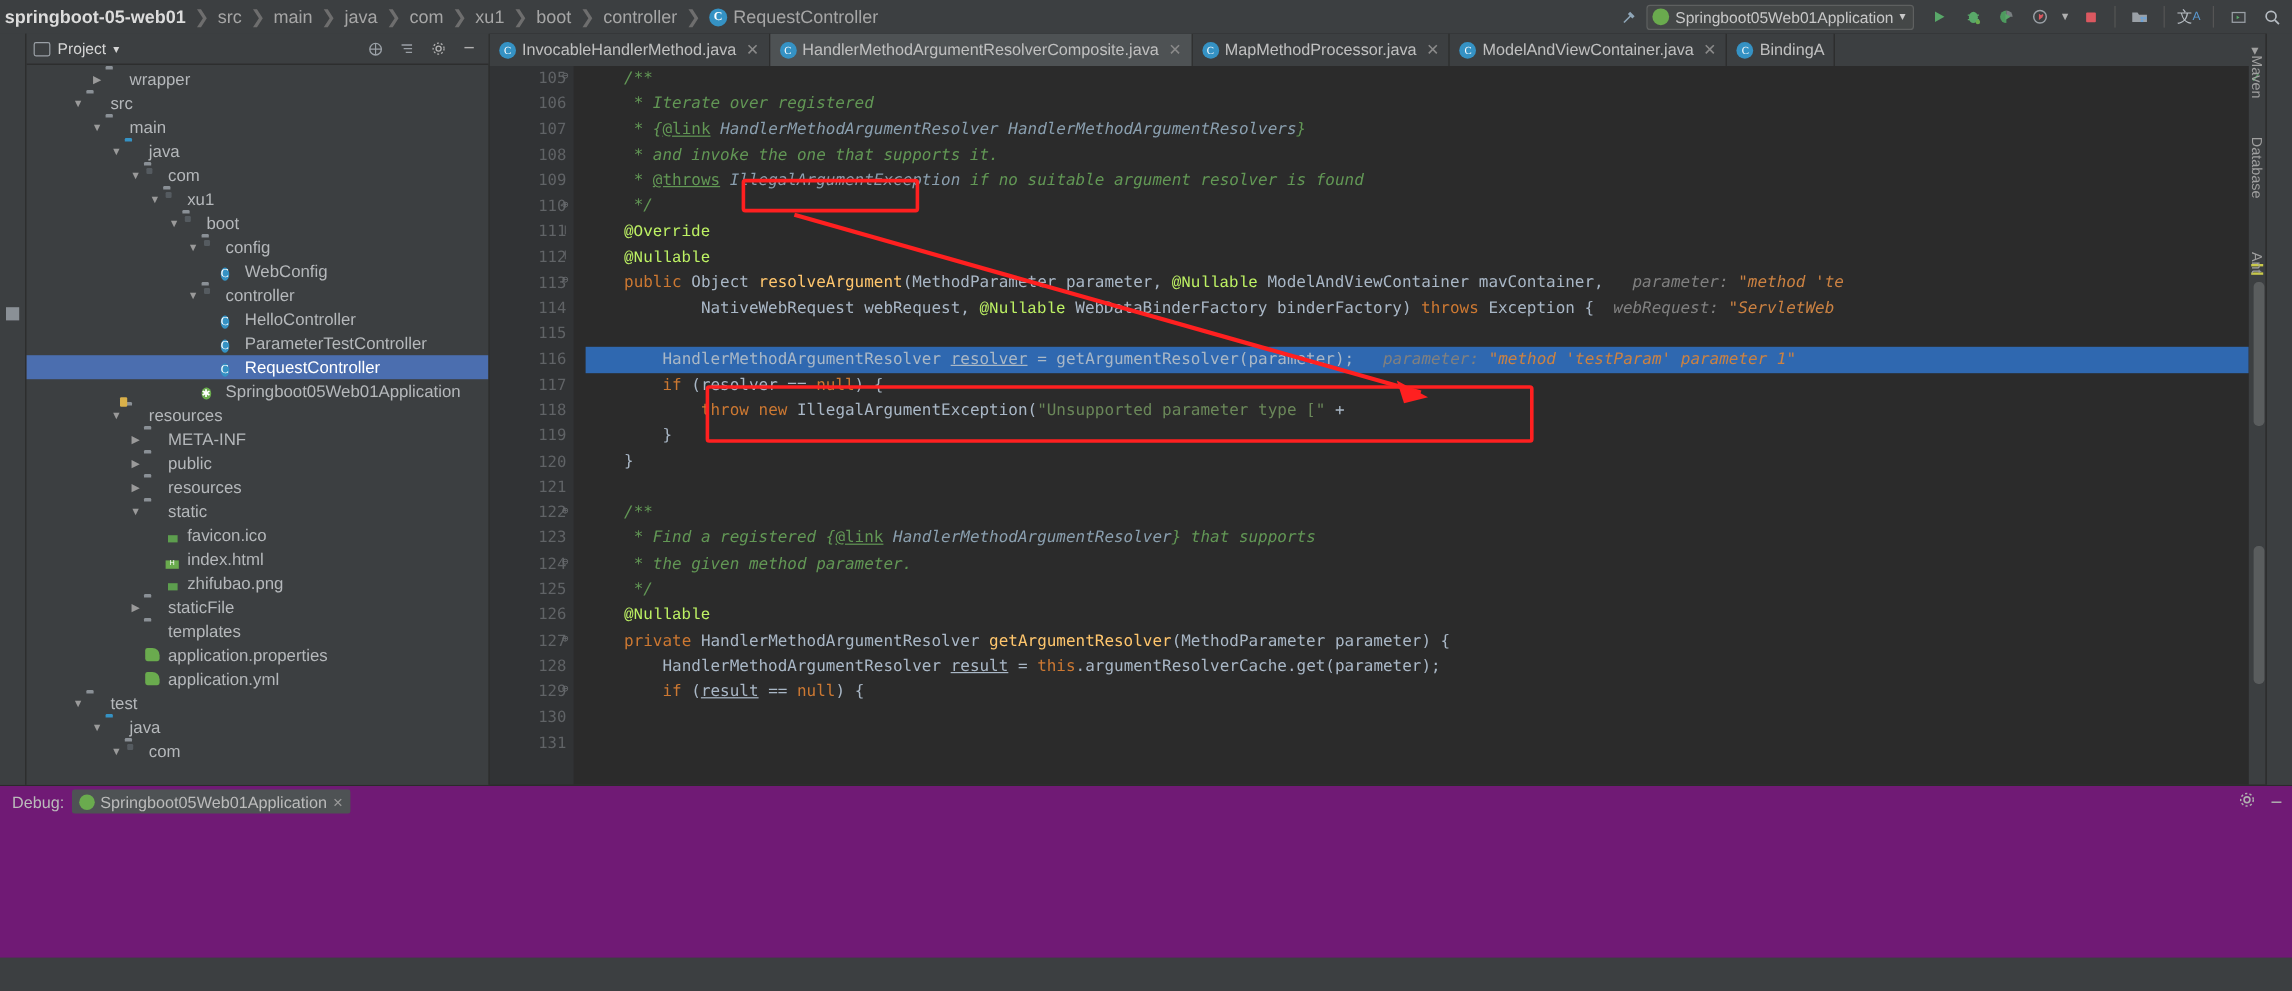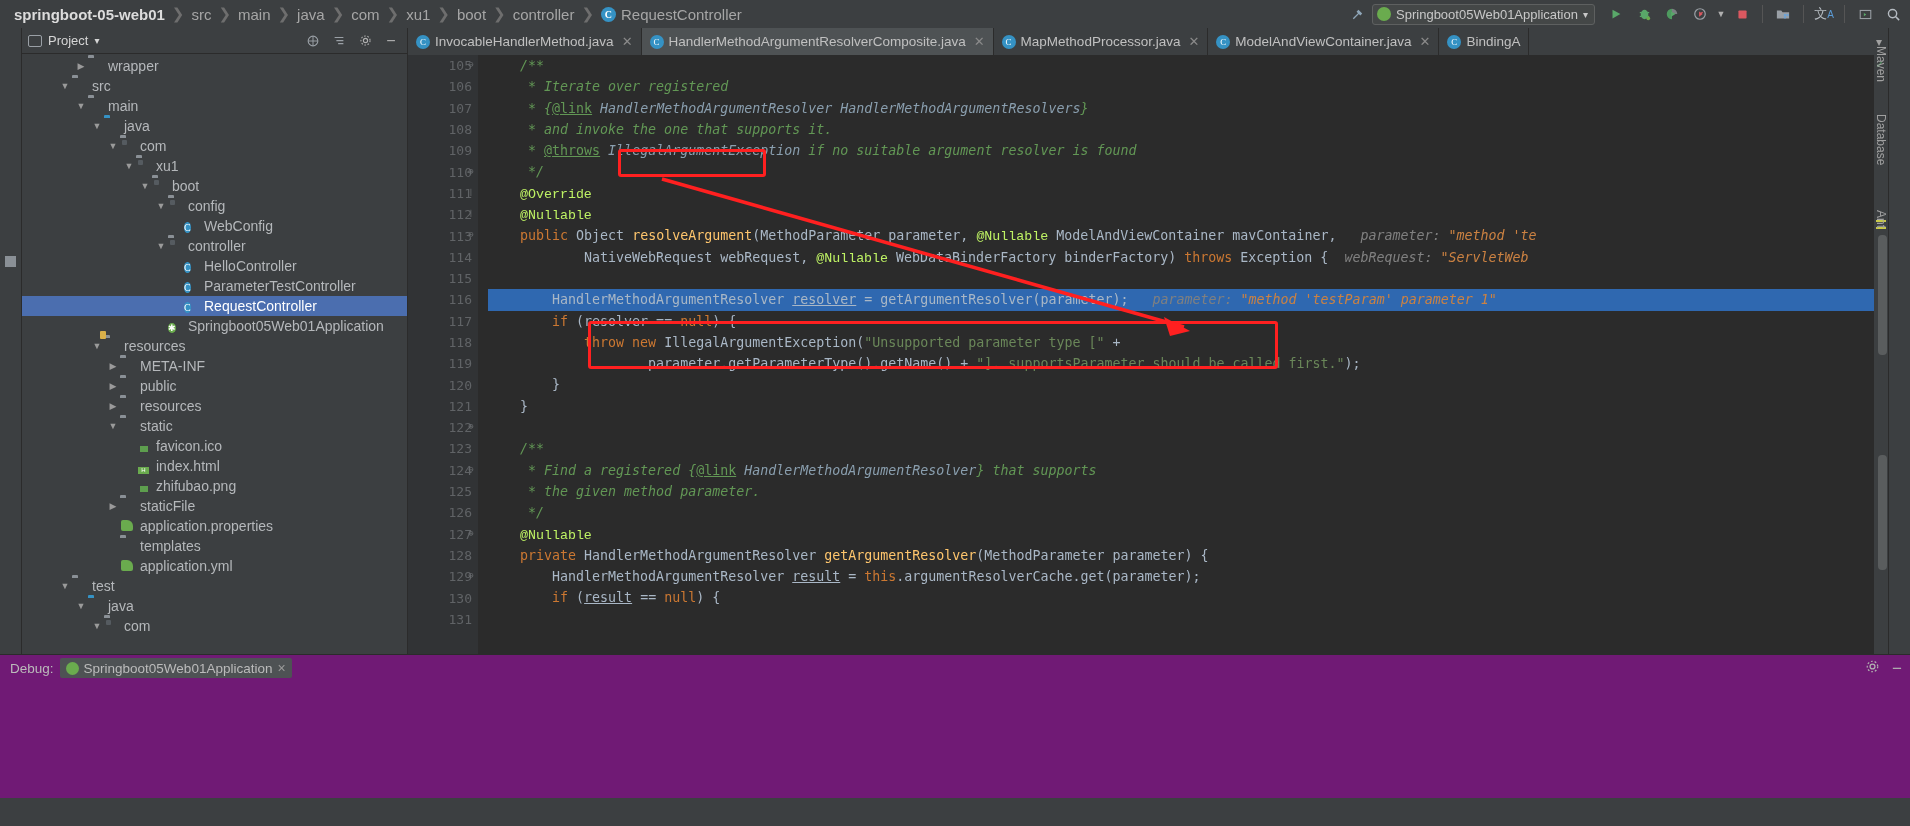--- a/index.html
+++ b/index.html
@@ -1,21 +1,21 @@
 <!DOCTYPE html>
 <html><head>
 <meta charset="utf-8">
 <style>
   * { box-sizing: border-box; margin:0; padding:0; }
   html,body { width:1910px; height:826px; overflow:hidden; background:#3c3f41;
     font-family:"Liberation Sans", sans-serif; color:#bbbbbb; }
 
   
   .topbar { height:28px; background:#3c3f41; display:flex; align-items:center;
-            padding-left:14px; font-size:15px; position:relative; }
+            padding-left:4px; font-size:15px; position:relative; }
   .crumb { color:#a6a6a6; white-space:nowrap; }
   .crumb.proj { color:#dcdcdc; font-weight:bold; }
   .crumb-sep { color:#6e6e6e; margin:0 7px; font-size:15px; }
   .cls-ic { display:inline-block; width:15px; height:15px; border-radius:50%;
             background:#3592c4; color:#fff; font-size:10px; font-weight:bold;
             text-align:center; line-height:15px; margin-right:5px;
             vertical-align:-2px; font-family:"Liberation Serif",serif; }
   .topright { position:absolute; right:4px; top:0; height:28px;
               display:flex; align-items:center; gap:2px; }
   .ticon { width:26px; height:24px; display:flex; align-items:center;
@@ -382,27 +382,27 @@
           <span class="ico"><span class="file-ic img"></span></span>
           <span class="lbl">zhifubao.png</span>
         </div>
         <div class="row" style="padding-left: 84px;">
           <span class="arrow">▶</span>
           <span class="ico"><span class="f-plain"></span></span>
           <span class="lbl">staticFile</span>
         </div>
         <div class="row" style="padding-left: 84px;">
           <span class="arrow none">&nbsp;</span>
+          <span class="ico"><span class="f-plain"></span></span>
+          <span class="lbl">templates</span>
+        </div>
+        <div class="row" style="padding-left: 84px;">
+          <span class="arrow none">&nbsp;</span>
           <span class="ico"><span class="leaf-ic"></span></span>
           <span class="lbl">application.properties</span>
-        </div>
-        <div class="row" style="padding-left: 84px;">
-          <span class="arrow none">&nbsp;</span>
-          <span class="ico"><span class="f-plain"></span></span>
-          <span class="lbl">templates</span>
         </div>
         <div class="row" style="padding-left: 84px;">
           <span class="arrow none">&nbsp;</span>
           <span class="ico"><span class="leaf-ic"></span></span>
           <span class="lbl">application.yml</span>
         </div>
         <div class="row" style="padding-left: 36px;">
           <span class="arrow">▼</span>
           <span class="ico"><span class="f-plain"></span></span>
           <span class="lbl">test</span>
@@ -505,21 +505,20 @@
           <div class="cl">     <span class="cmt">* </span><span class="lnk">@throws</span> <span class="cmtt">IllegalArgumentException</span> <span class="cmt">if no suitable argument resolver is found</span></div>
           <div class="cl">     <span class="cmt">*/</span></div>
           <div class="cl">    <span class="ann">@Override</span></div>
           <div class="cl">    <span class="ann">@Nullable</span></div>
           <div class="cl">    <span class="kw">public</span> Object <span class="mth">resolveArgument</span>(MethodParameter parameter, <span class="ann">@Nullable</span> ModelAndViewContainer mavContainer,   <span class="hint">parameter:</span> <span class="hintv">"method 'te</span></div>
           <div class="cl">            NativeWebRequest webRequest, <span class="ann">@Nullable</span> WebDataBinderFactory binderFactory) <span class="kw">throws</span> Exception {  <span class="hint">webRequest:</span> <span class="hintv">"ServletWeb</span></div>
           <div class="cl"></div>
           <div class="cl hl">        HandlerMethodArgumentResolver <span class="loc">resolver</span> = getArgumentResolver(parameter);   <span class="hint">parameter:</span> <span class="hintv">"method 'testParam' parameter 1"</span></div>
           <div class="cl">        <span class="kw">if</span> (resolver == <span class="kw">null</span>) {</div>
           <div class="cl">            <span class="kw">throw new</span> IllegalArgumentException(<span class="str">"Unsupported parameter type ["</span> +</div>
-          <div class="cl">                    parameter.getParameterType().getName() + <span class="str">"]. supportsParameter should be called first."</span>);</div>
           <div class="cl">        }</div>
           <div class="cl">    }</div>
           <div class="cl"></div>
           <div class="cl">    <span class="cmt">/**</span></div>
           <div class="cl">     <span class="cmt">* Find a registered {</span><span class="lnk">@link</span> <span class="cmtt">HandlerMethodArgumentResolver</span><span class="cmt">} that supports</span></div>
           <div class="cl">     <span class="cmt">* the given method parameter.</span></div>
           <div class="cl">     <span class="cmt">*/</span></div>
           <div class="cl">    <span class="ann">@Nullable</span></div>
           <div class="cl">    <span class="kw">private</span> HandlerMethodArgumentResolver <span class="mth">getArgumentResolver</span>(MethodParameter parameter) {</div>
           <div class="cl">        HandlerMethodArgumentResolver <span class="loc">result</span> = <span class="kw">this</span>.argumentResolverCache.get(parameter);</div>

